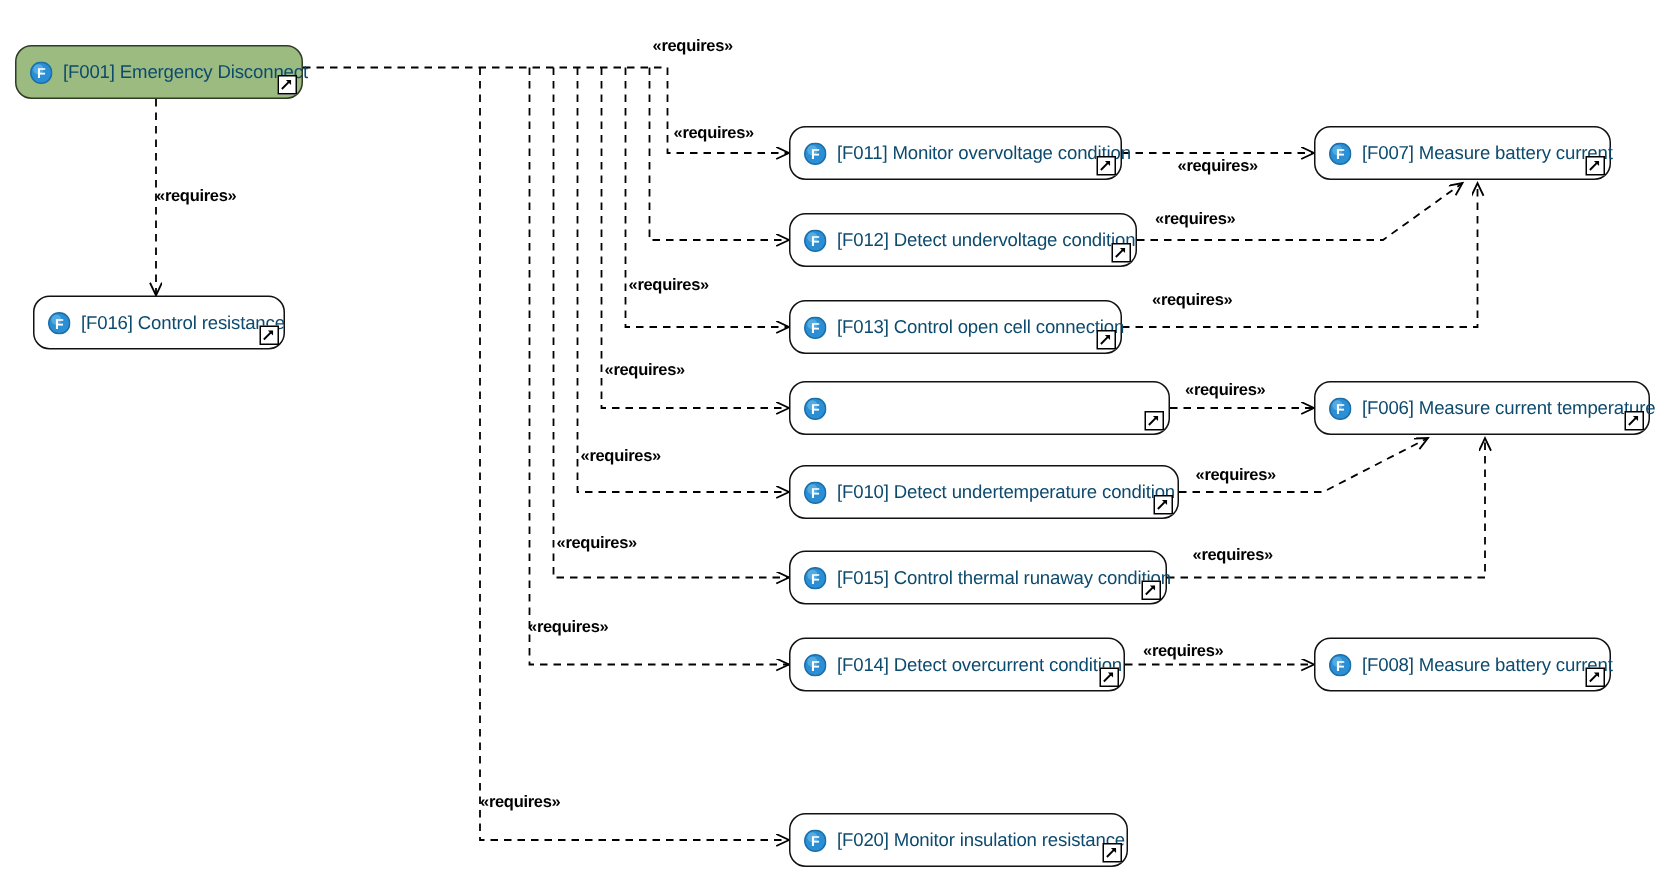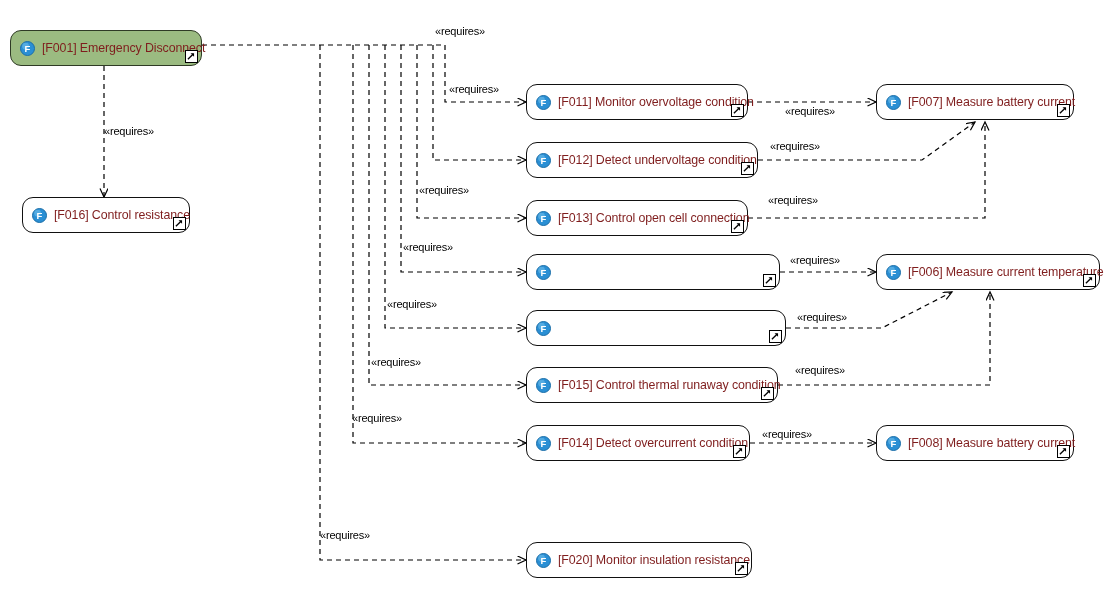--- a/index.html
+++ b/index.html
@@ -41,40 +41,40 @@
   .node-icon {
     flex: 0 0 auto;
     width: 15px; height: 15px;
     margin-right: 7px;
     position: relative;
     display: inline-block;
   }
   .node-icon svg { display: block; }
   .node-label {
     font-size: 12.4px;
-    color: #7f1d1d;
+    color: #0c4a6e;
     letter-spacing: -0.1px;
     line-height: 1;
   }
   .link-badge {
     position: absolute;
     right: 3px;
     bottom: 2px;
     width: 13px;
     height: 13px;
     border: 1.3px solid #000;
     background: #ffffff;
     z-index: 6;
   }
   .node.green .link-badge { background: #ffffff; }
   .link-badge svg { display: block; }
   .edge-label {
     position: absolute;
     font-size: 11px;
-    font-weight: normal;
+    font-weight: bold;
     color: #000000;
     white-space: nowrap;
     z-index: 4;
     letter-spacing: -0.2px;
   }
 </style>
 </head>
 <body>
 
 <div id="canvas">
@@ -222,20 +222,21 @@
         </span>
       </div>
       <div class="node" style="left: 526px; top: 310px; width: 260px; height: 36px;">
         <span class="node-icon">
           <svg width="15" height="15" viewBox="0 0 15 15" xmlns="http://www.w3.org/2000/svg">
             <circle cx="7.5" cy="7.5" r="7" fill="#2a8fd4" stroke="#1b6ea8" stroke-width="1"></circle>
             <circle cx="5.6" cy="5.2" r="3.4" fill="#63b4e6" opacity="0.75"></circle>
             <text x="7.5" y="11.2" text-anchor="middle" font-family="Liberation Sans, sans-serif" font-size="9.5" font-weight="bold" fill="#ffffff">F</text>
           </svg>
         </span>
+        <span class="node-label">[F010] Detect undertemperature condition</span>
         <span class="link-badge">
           <svg width="10.4" height="10.4" viewBox="0 0 12 12" xmlns="http://www.w3.org/2000/svg">
             <path d="M2.2,9.6 L8.4,3.4" stroke="#000" stroke-width="1.5" fill="none"></path>
             <path d="M5.3,2.6 L9.3,2.6 L9.3,6.6 Z" fill="#000"></path>
           </svg>
         </span>
       </div>
       <div class="node" style="left: 526px; top: 367px; width: 252px; height: 36px;">
         <span class="node-icon">
           <svg width="15" height="15" viewBox="0 0 15 15" xmlns="http://www.w3.org/2000/svg">

